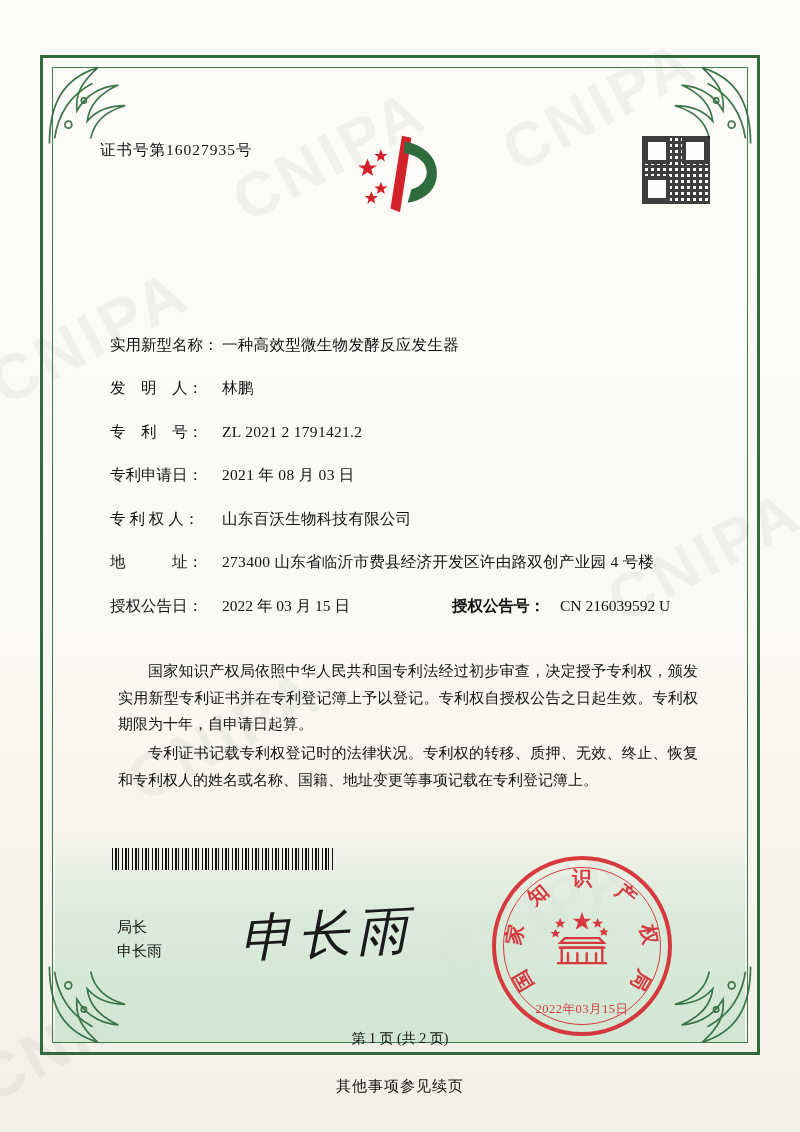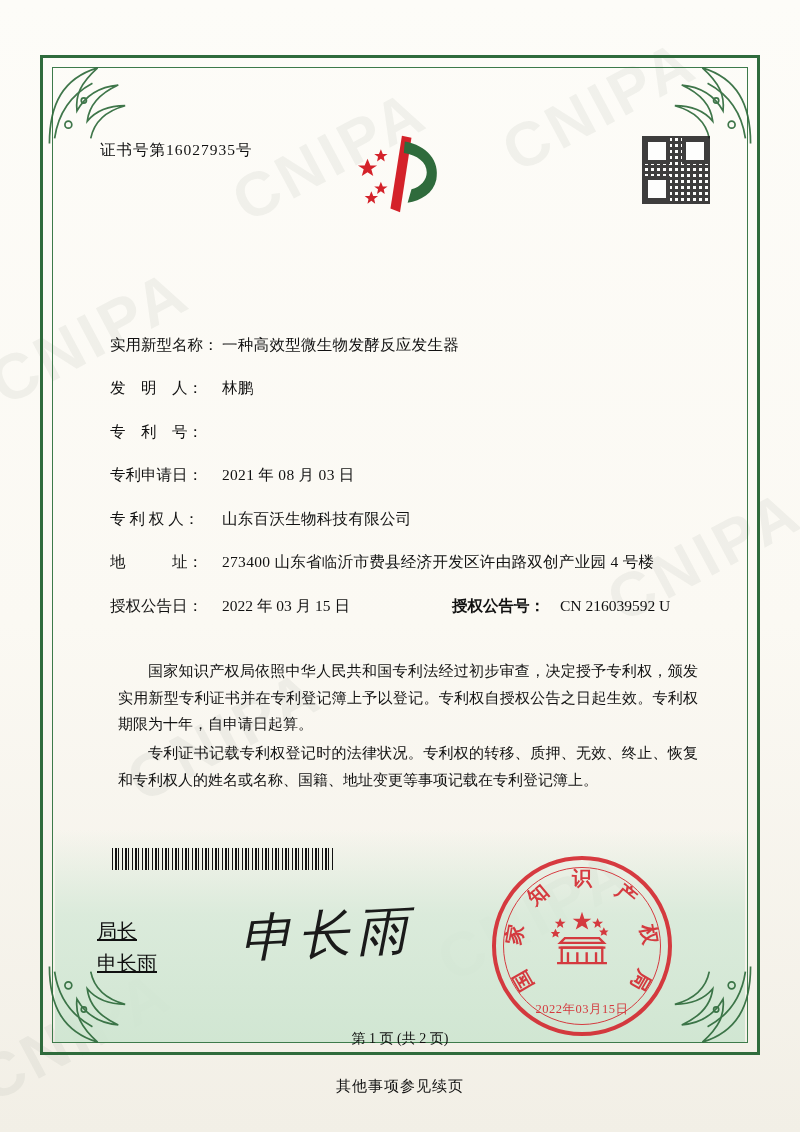--- a/index.html
+++ b/index.html
@@ -175,25 +175,24 @@
     left: 112px; top: 848px;
     width: 222px; height: 22px;
     background: repeating-linear-gradient(90deg,
       #111 0 1px, transparent 1px 3px,
       #111 3px 5px, transparent 5px 6px,
       #111 6px 7px, transparent 7px 10px);
   }
 
   .sign-block {
     position: absolute;
-    left: 97px; top: 915px;
-    font-size: 20px;
+    left: 117px; top: 915px;
+    font-size: 15px;
     line-height: 1.6;
     color: #111;
-    text-decoration: underline;
   }
   .signature {
     position: absolute;
     left: 240px; top: 900px;
     font-family: "Liberation Serif", serif;
     font-size: 52px;
     font-style: italic;
     color: #1a1a1a;
     letter-spacing: 6px;
     transform: rotate(-3deg);
@@ -333,20 +332,21 @@
     <div class="row">
       <div class="lbl">实用新型名称：</div>
       <div class="val">一种高效型微生物发酵反应发生器</div>
     </div>
     <div class="row">
       <div class="lbl">发　明　人：</div>
       <div class="val">林鹏</div>
     </div>
     <div class="row">
       <div class="lbl">专　利　号：</div>
+      <div class="val">ZL 2021 2 1791421.2</div>
     </div>
     <div class="row">
       <div class="lbl">专利申请日：</div>
       <div class="val">2021 年 08 月 03 日</div>
     </div>
     <div class="row">
       <div class="lbl">专 利 权 人：</div>
       <div class="val">山东百沃生物科技有限公司</div>
     </div>
     <div class="row">

